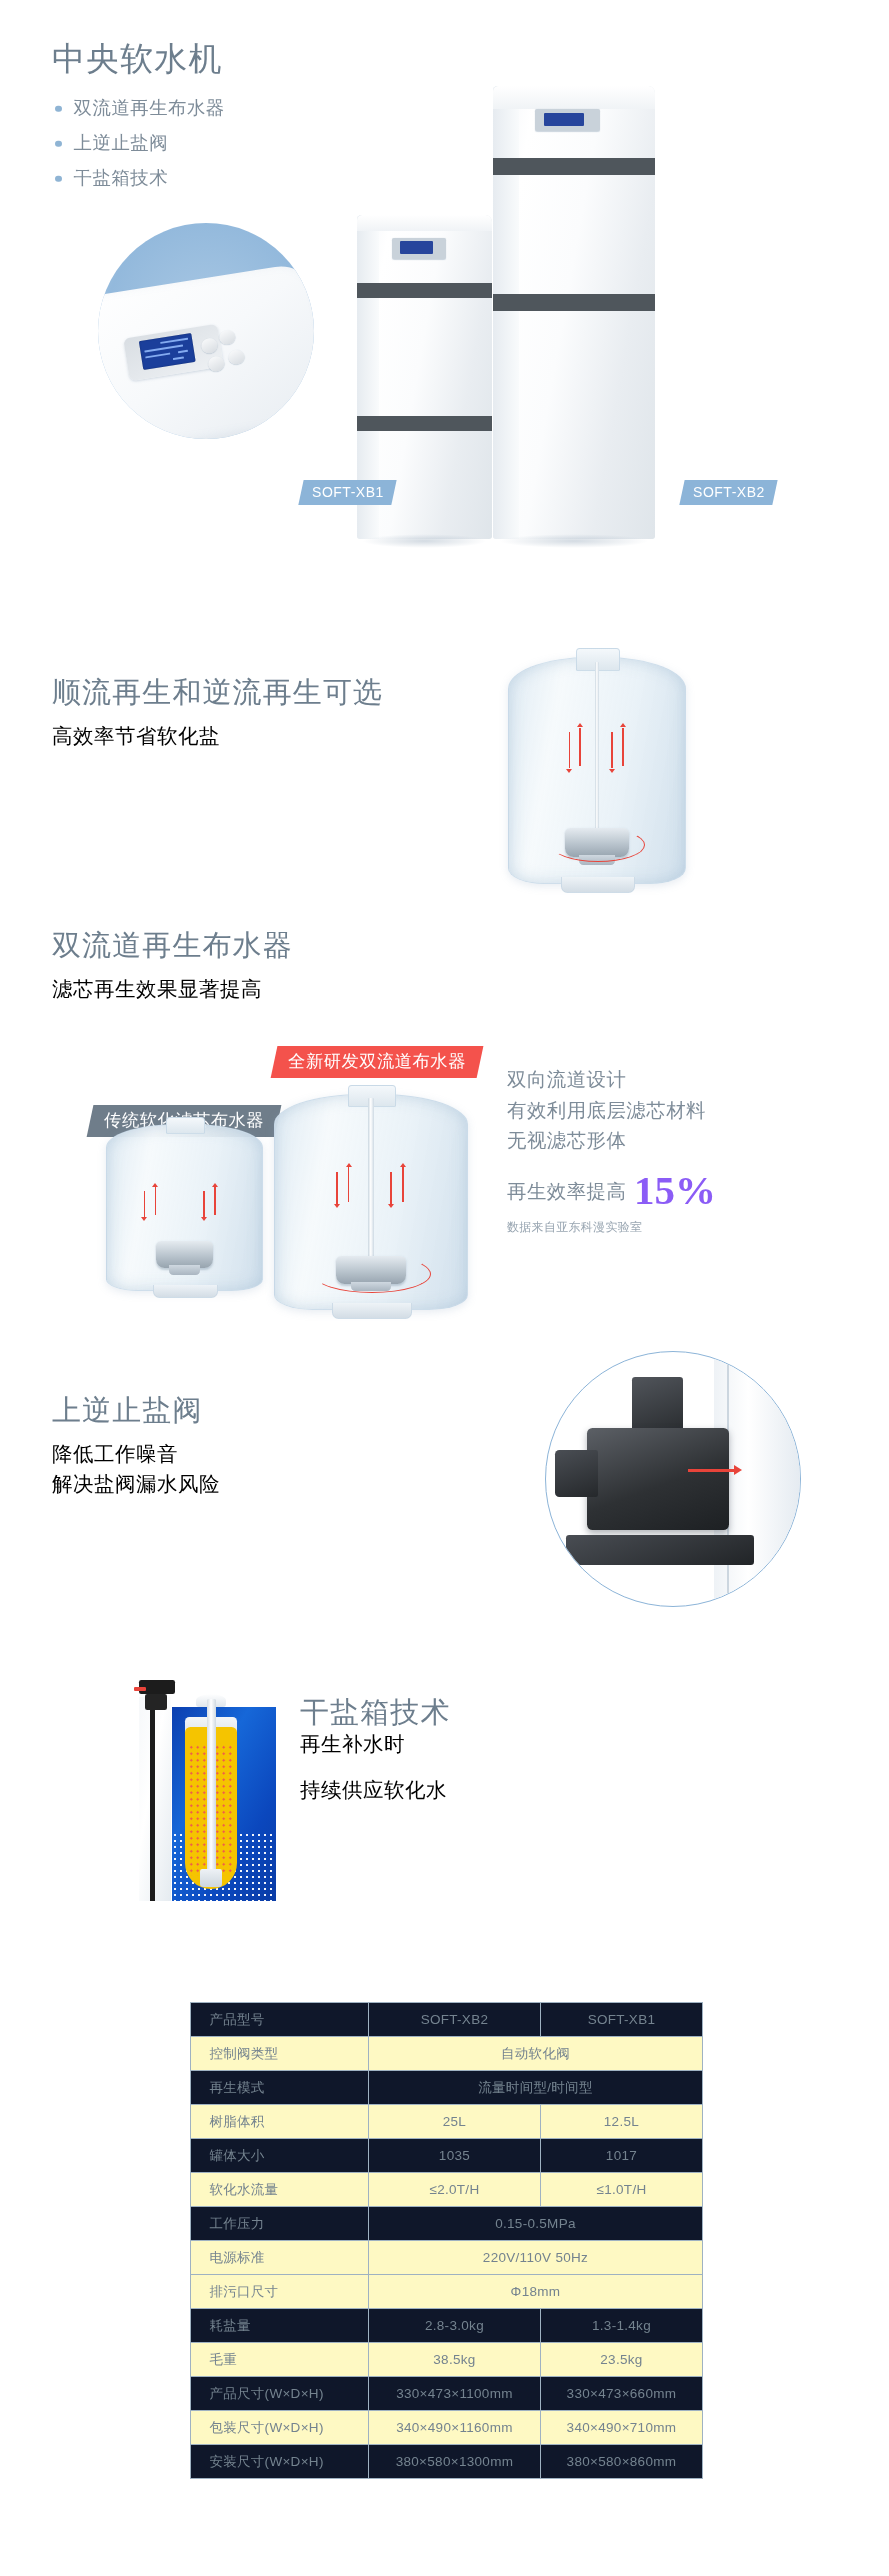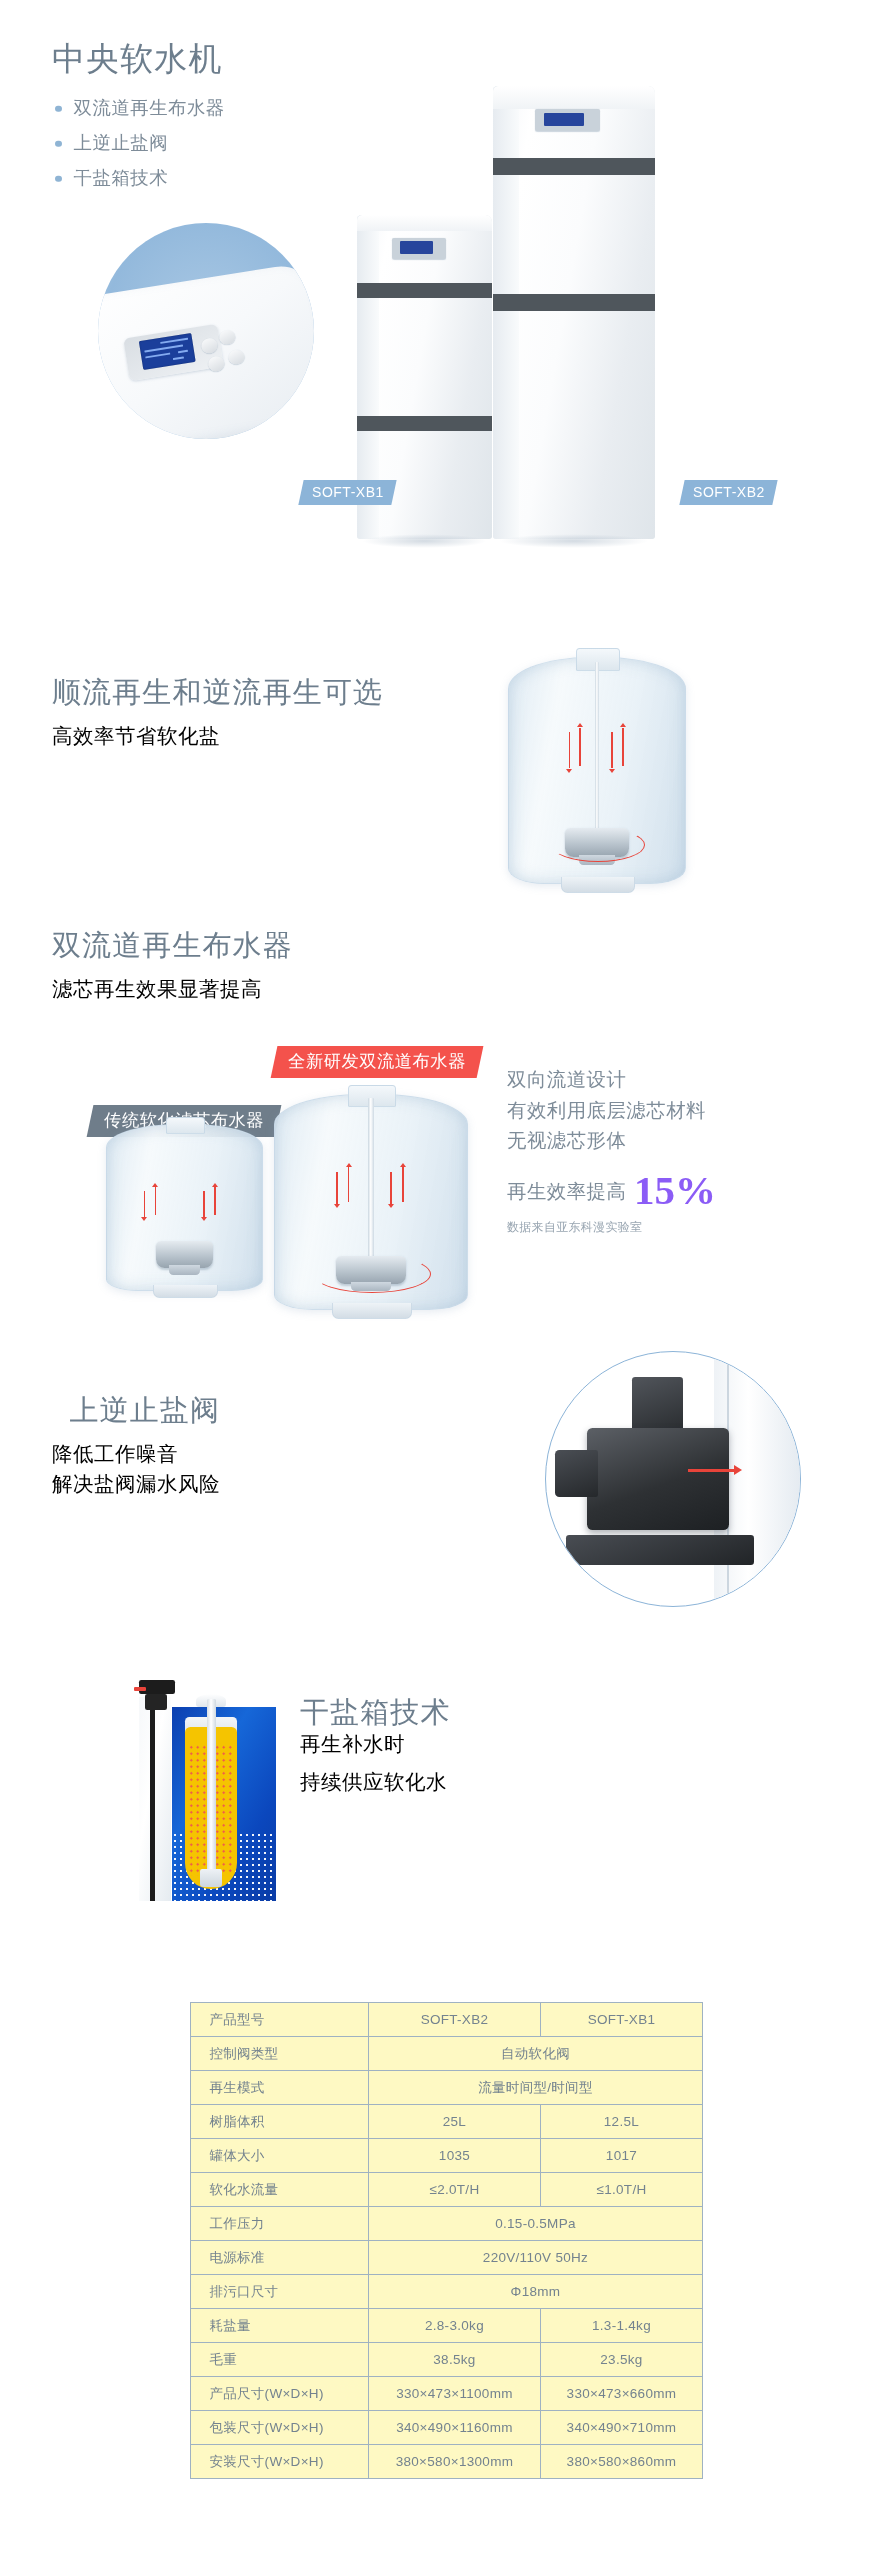--- a/index.html
+++ b/index.html
@@ -8,21 +8,21 @@
     width:889px;
     background:#ffffff;
     font-family:"Liberation Sans","DejaVu Sans",sans-serif;
     color:#6d7e8d;
     -webkit-font-smoothing:antialiased;
   }
   .page{position:relative;width:889px;height:2576px;overflow:hidden;background:#fff;}
 
   
   .h1{font-size:33px;font-weight:400;color:#6d7e8d;letter-spacing:1.1px;line-height:1.1;}
-  .h2{font-size:29px;font-weight:400;color:#6d7e8d;letter-spacing:1.1px;line-height:1.15;text-align:right;}
+  .h2{font-size:29px;font-weight:400;color:#6d7e8d;letter-spacing:1.1px;line-height:1.15;}
   .sub{font-size:20.5px;font-weight:400;color:#000000;line-height:1.45;letter-spacing:0.5px;}
   .bullets{margin:0;padding:0;list-style:none;}
   .bullets li{
     font-size:18.4px;color:#7e8c99;line-height:1.9;position:relative;padding-left:21.6px;letter-spacing:0.5px;
   }
   .bullets li .dot{
     position:absolute;left:3.2px;top:50%;transform:translateY(-50%);
     width:6.5px;height:6.5px;border-radius:50%;background:#8fb4d4;display:block;
   }
 
@@ -247,21 +247,21 @@
   .salt .fitting2{position:absolute;left:13px;top:95px;width:21.6px;height:16px;background:#242424;border-radius:2.2px;}
   .salt .redbit{position:absolute;left:2.2px;top:88px;width:12px;height:3.8px;background:#e8443a;border-radius:1.1px;}
 
   
   .tablewrap{position:absolute;left:190px;top:2002px;width:513px;}
   table.spec{border-collapse:collapse;width:513px;font-size:13.5px;color:#74838f;}
   table.spec td{
     border:0.5px solid #9fb2c2;
     height:33px;padding:0 8.6px;text-align:center;vertical-align:middle;letter-spacing:0.3px;
   }
-  table.spec tr.odd td{background:#fef9c3;}
+  table.spec tr.odd td{background:#0f172a;}
   table.spec tr.even td{background:#fef9c3;}
   table.spec td.lbl{text-align:left;padding-left:18.4px;width:150px;}
 </style>
 </head>
 <body>
 
 <div class="page">
 
   <section class="sec1">
 
@@ -419,21 +419,21 @@
       <div class="rodbot"></div>
       <div class="pipe"></div>
       <div class="fitting"></div>
       <div class="fitting2"></div>
       <div class="redbit"></div>
     </div>
 
     <div class="txt">
       <div class="h2">干盐箱技术</div>
       <div class="sub">再生补水时</div>
-      <div class="sub" style="margin-top:8px;">持续供应软化水</div>
+      <div class="sub" style="margin-top:16px;">持续供应软化水</div>
     </div>
   </section>
 
   <div class="tablewrap">
     <table class="spec">
       <tbody id="spec-body">
           <tr class="odd">
             <td class="lbl">产品型号</td>
             <td>SOFT-XB2</td>
             <td>SOFT-XB1</td>

